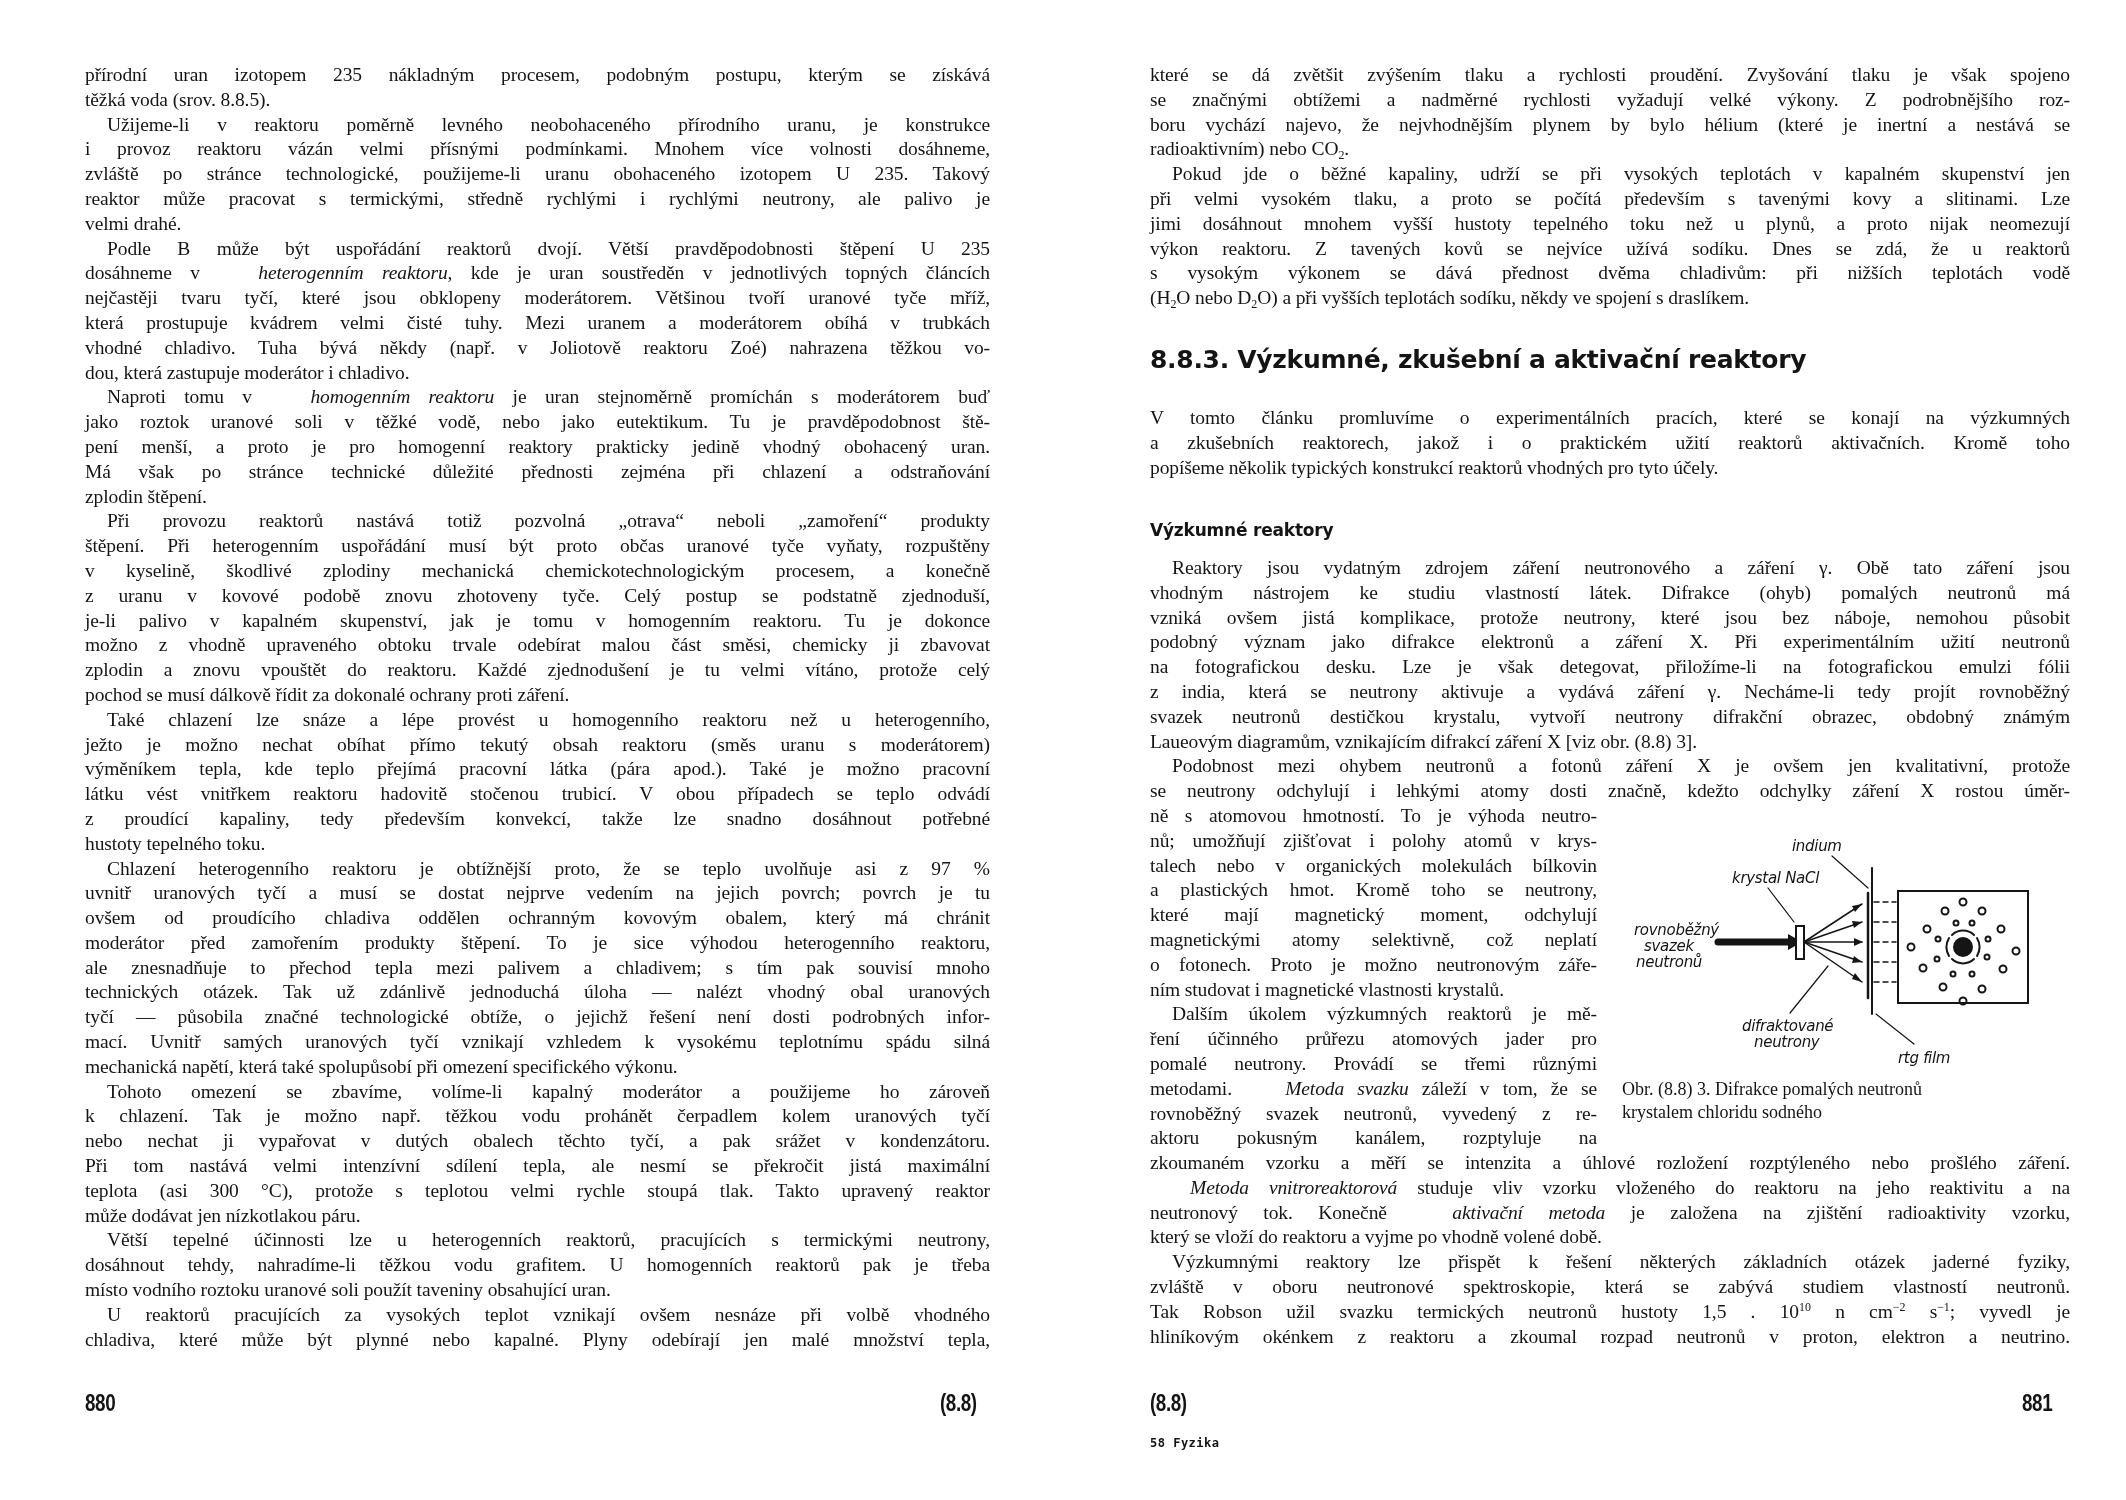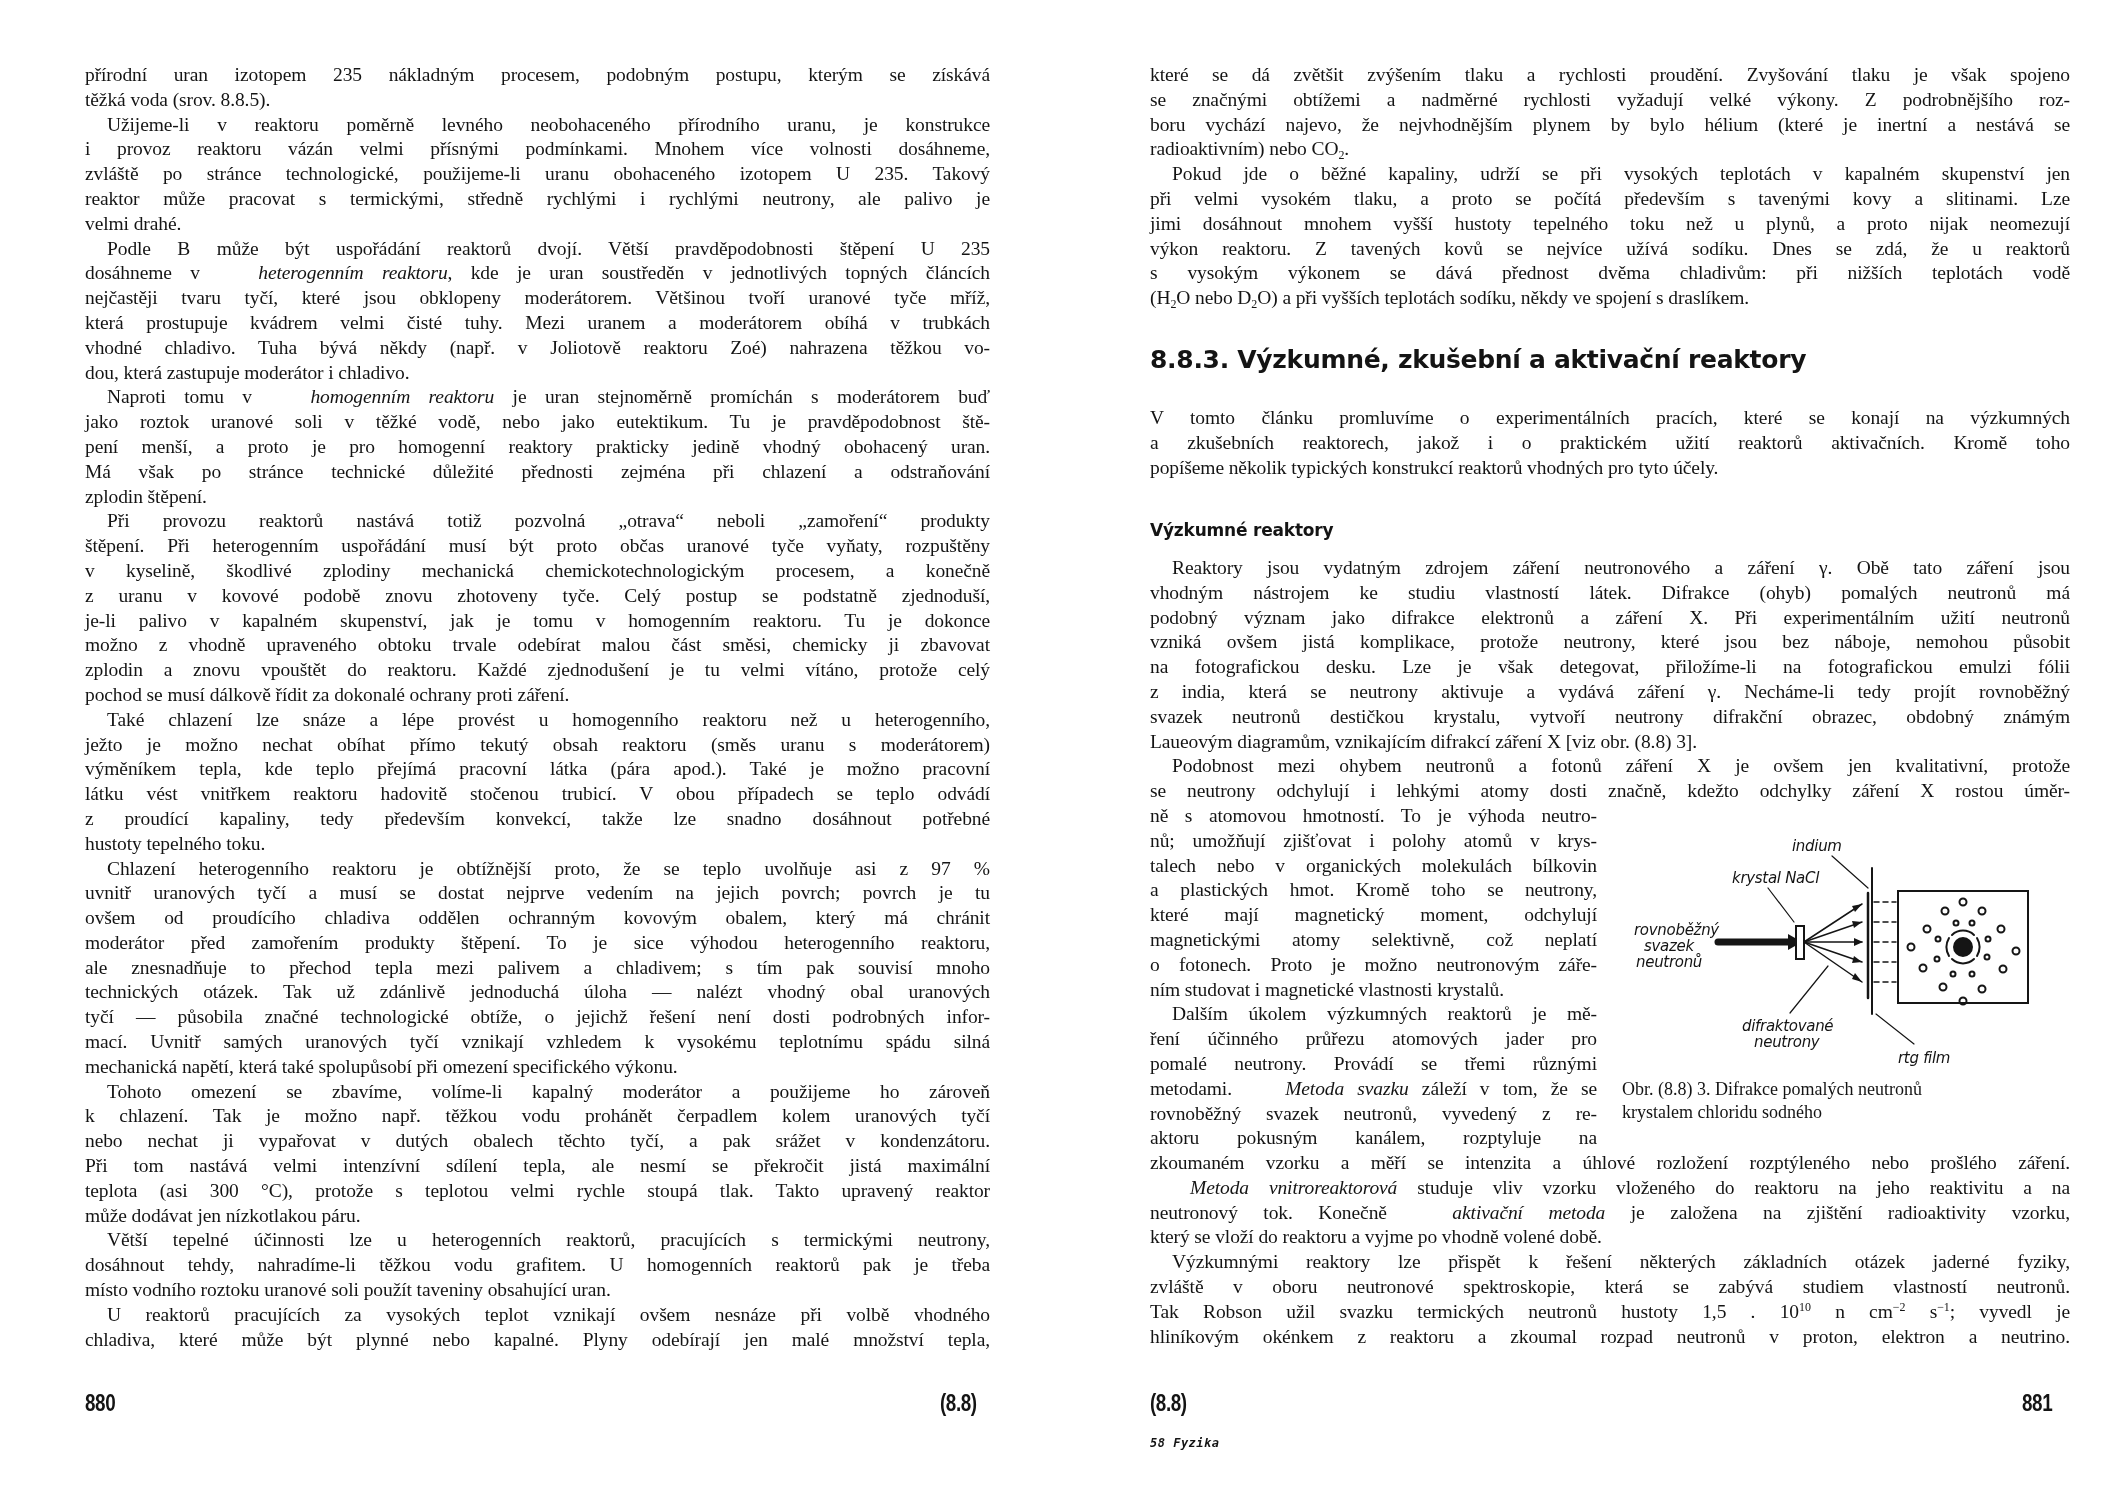--- a/index.html
+++ b/index.html
@@ -102,22 +102,22 @@
   <div class="heading" style="top:345px;">8.8.3. Výzkumné, zkušební a aktivační reaktory</div>
   <div class="text" style="top:406px; width:920px;">
       <span class="line">V tomto článku promluvíme o experimentálních pracích, které se konají na výzkumných</span>
       <span class="line">a zkušebních reaktorech, jakož i o praktickém užití reaktorů aktivačních. Kromě toho</span>
       <span class="line last last">popíšeme několik typických konstrukcí reaktorů vhodných pro tyto účely.</span>
     </div>
   <div class="subheading" style="top:520px;">Výzkumné reaktory</div>
   <div class="text" style="top:556px; width:920px;">
       <span class="line indent">Reaktory jsou vydatným zdrojem záření neutronového a záření γ. Obě tato záření jsou</span>
       <span class="line">vhodným nástrojem ke studiu vlastností látek. Difrakce (ohyb) pomalých neutronů má</span>
+      <span class="line">vzniká ovšem jistá komplikace, protože neutrony, které jsou bez náboje, nemohou působit</span>
       <span class="line">podobný význam jako difrakce elektronů a záření X. Při experimentálním užití neutronů</span>
-      <span class="line">vzniká ovšem jistá komplikace, protože neutrony, které jsou bez náboje, nemohou působit</span>
       <span class="line">na fotografickou desku. Lze je však detegovat, přiložíme-li na fotografickou emulzi fólii</span>
       <span class="line">z india, která se neutrony aktivuje a vydává záření γ. Necháme-li tedy projít rovnoběžný</span>
       <span class="line">svazek neutronů destičkou krystalu, vytvoří neutrony difrakční obrazec, obdobný známým</span>
       <span class="line last last">Laueovým diagramům, vznikajícím difrakcí záření X [viz obr. (8.8) 3].</span>
       <span class="line indent">Podobnost mezi ohybem neutronů a fotonů záření X je ovšem jen kvalitativní, protože</span>
       <span class="line">se neutrony odchylují i lehkými atomy dosti značně, kdežto odchylky záření X rostou úměr-</span>
     </div>
   <div class="text" style="top:804px; width:447px;">
       <span class="line">ně s atomovou hmotností. To je výhoda neutro-</span>
       <span class="line">nů; umožňují zjišťovat i polohy atomů v krys-</span>
@@ -139,21 +139,21 @@
       <span class="line"><span class="i">Metoda vnitroreaktorová</span> studuje vliv vzorku vloženého do reaktoru na jeho reaktivitu a na</span>
       <span class="line">neutronový tok. Konečně <span class="i">aktivační metoda</span> je založena na zjištění radioaktivity vzorku,</span>
       <span class="line last last">který se vloží do reaktoru a vyjme po vhodně volené době.</span>
       <span class="line indent">Výzkumnými reaktory lze přispět k řešení některých základních otázek jaderné fyziky,</span>
       <span class="line">zvláště v oboru neutronové spektroskopie, která se zabývá studiem vlastností neutronů.</span>
       <span class="line">Tak Robson užil svazku termických neutronů hustoty 1,5 . 10<sup>10</sup> n cm<sup>−2</sup> s<sup>−1</sup>; vyvedl je</span>
       <span class="line">hliníkovým okénkem z reaktoru a zkoumal rozpad neutronů v proton, elektron a neutrino.</span>
     </div>
   <div class="folio" style="left:0; top:1390px;">(8.8)</div>
   <div class="folio" style="left:872px; top:1390px;">881</div>
-  <div class="imprint" style="left:0; top:1436px;font-style:italic;">58  Fyzika</div>
+  <div class="imprint" style="left:0; top:1436px;">58  Fyzika</div>
 </div>
 
 <div class="figure">
   <svg width="430" height="240" viewBox="0 0 430 240">
     <g stroke="#151515" fill="none" stroke-linecap="round">
 
       <line x1="96" y1="104" x2="168" y2="104" stroke-width="7"></line>
       <polygon points="166,96 180,104 166,112" fill="#151515" stroke="none"></polygon>
 
       <rect x="174" y="88" width="8" height="33" stroke-width="2" fill="#fff"></rect>

